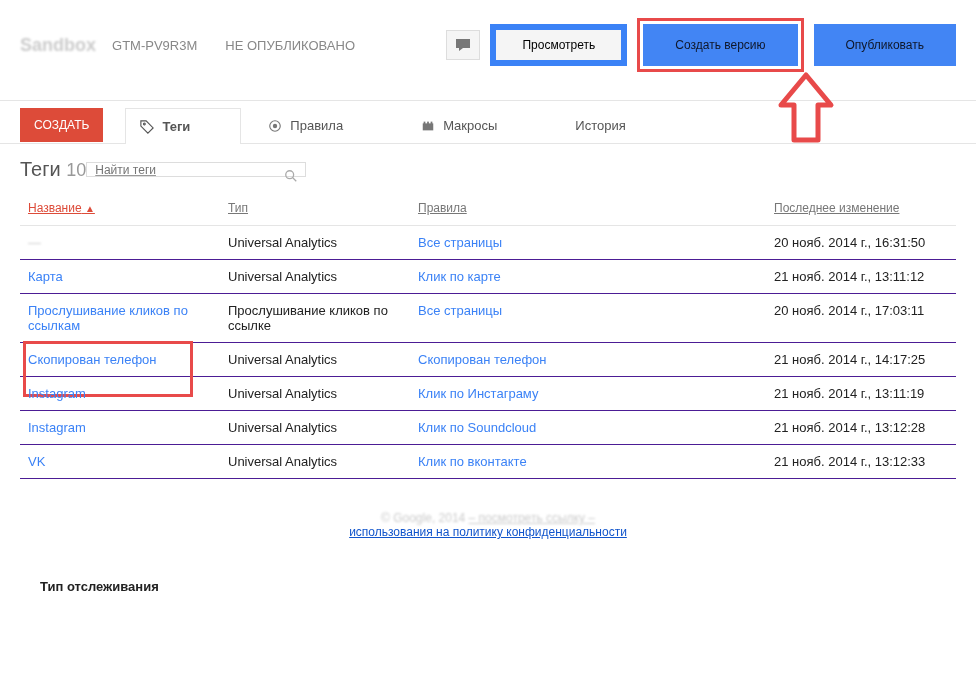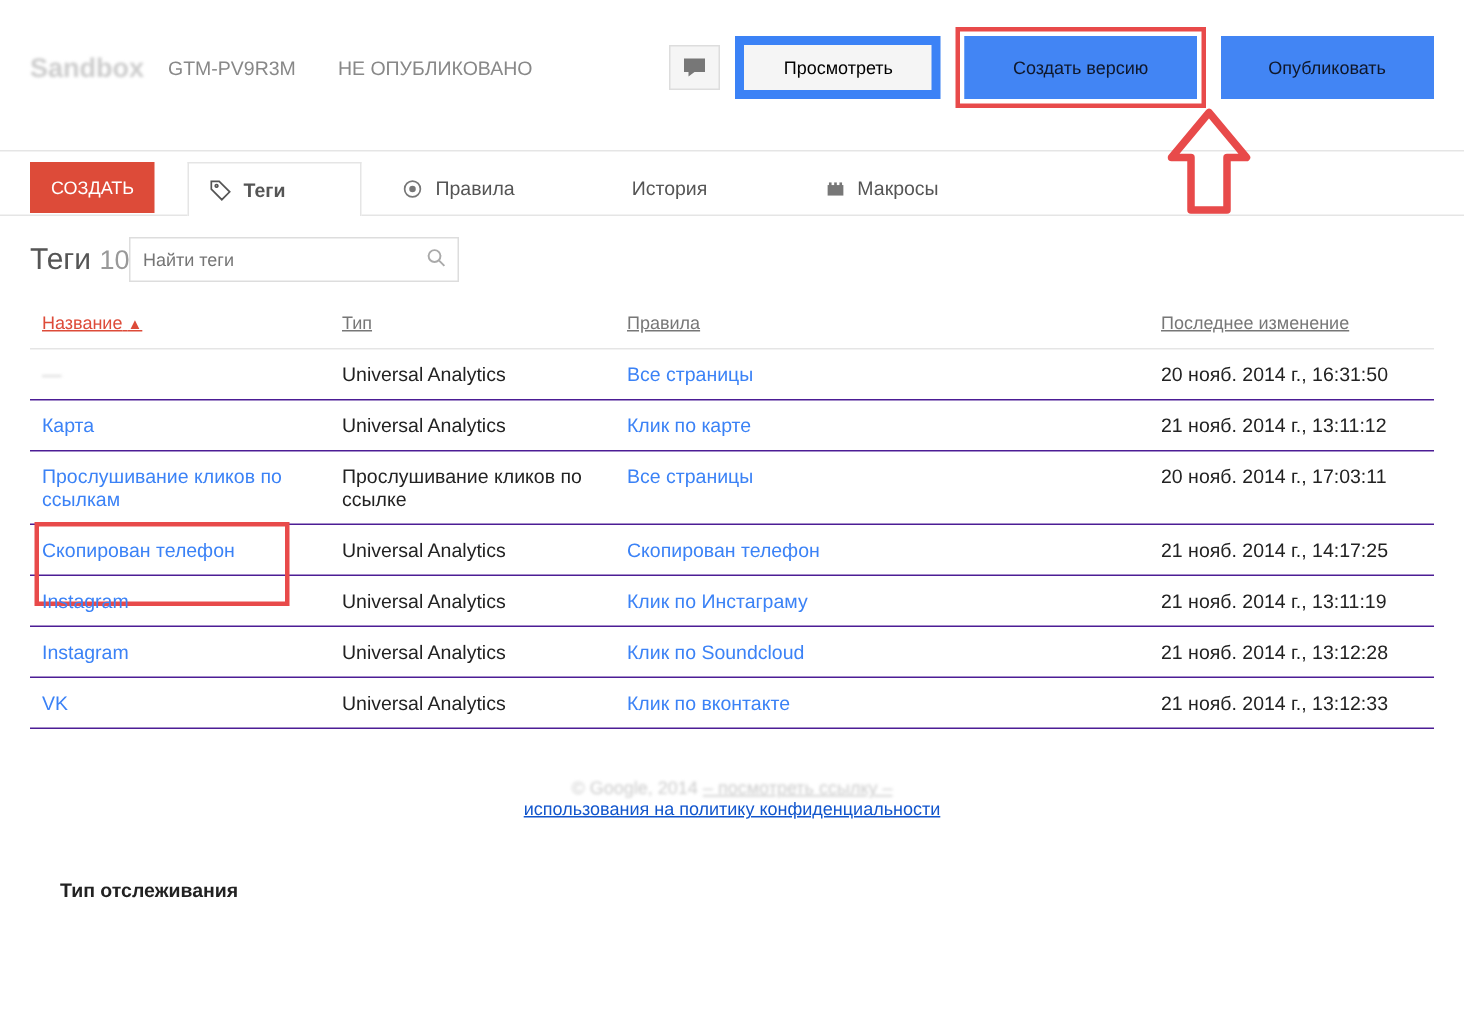--- a/index.html
+++ b/index.html
@@ -17,21 +17,21 @@
 .arrow-container { position: absolute; top: 70px; left: 776px; }
 .tabbar { display: flex; align-items: center; padding: 0 20px; gap: 12px; border-bottom: 1px solid #e5e5e5; margin-top: 6px; }
 .create-btn { background: #dd4b39; color: #fff; padding: 10px 14px; font-size: 12px; border: none; cursor: pointer; margin-right: 10px; }
 .tab { padding: 10px 50px 10px 14px; display: flex; align-items: center; gap: 8px; cursor: pointer; border: 1px solid transparent; border-bottom: none; font-size: 13px; color: #555; }
 .tab.active { border-color: #e5e5e5; background: #fff; position: relative; top: 1px; font-weight: bold; }
 .tab-icon { width: 14px; height: 14px; display: inline-block; }
 .content { padding: 14px 20px; }
 .content-head { display: flex; align-items: center; margin-bottom: 10px; }
 .page-title { font-size: 20px; color: #555; font-weight: normal; }
 .page-title .count { color: #999; font-size: 18px; }
-.search-box { width: 220px; height: 30px; border: 1px solid #ddd; padding: 0 28px 0 8px; font-size: 12px; color: #999; }
+.search-box { width: 220px; height: 15px; border: 1px solid #ddd; padding: 0 28px 0 8px; font-size: 12px; color: #999; text-decoration: underline; }
 .search-wrap { position: relative; }
 .search-wrap .sicon { position: absolute; right: 8px; top: 7px; color: #aaa; }
 table { width: 100%; border-collapse: collapse; }
 th { text-align: left; font-weight: normal; color: #777; font-size: 12px; padding: 10px 8px; border-bottom: 1px solid #e5e5e5; text-decoration: underline; }
 th.sorted { color: #dd4b39; }
 td { padding: 9px 8px; border-bottom: 1px solid #4c1d95; font-size: 13px; vertical-align: top; }
 td a { color: #3b82f6; text-decoration: none; cursor: pointer; }
 .row-highlight-cell { position: relative; }
 .row-highlight { border: 3px solid #e84a4a; position: absolute; left: 3px; pointer-events: none; }
 .footer { text-align: center; margin-top: 32px; font-size: 12px; color: #555; }
@@ -78,30 +78,30 @@
     <span>Теги</span>
   </div>
   <div class="tab">
     <svg class="tab-icon" viewBox="0 0 16 16">
         <circle cx="8" cy="8" r="6" fill="none" stroke="#777" stroke-width="1.3"></circle>
         <circle cx="8" cy="8" r="2.5" fill="#777"></circle>
       </svg>
     <span>Правила</span>
   </div>
   <div class="tab">
-    <span>История</span>
-  </div>
-  <div class="tab">
     <svg class="tab-icon" viewBox="0 0 16 16">
         <rect x="2" y="5" width="12" height="8" fill="#777"></rect>
         <rect x="3" y="3" width="2" height="3" fill="#777"></rect>
         <rect x="7" y="3" width="2" height="3" fill="#777"></rect>
         <rect x="11" y="3" width="2" height="3" fill="#777"></rect>
       </svg>
     <span>Макросы</span>
+  </div>
+  <div class="tab">
+    <span>История</span>
   </div>
 </div>
 
 <div class="content">
   <div class="content-head">
     <h1 class="page-title">
       <span>Теги</span>
       <span class="count">10</span>
     </h1>
     <div class="search-wrap">

